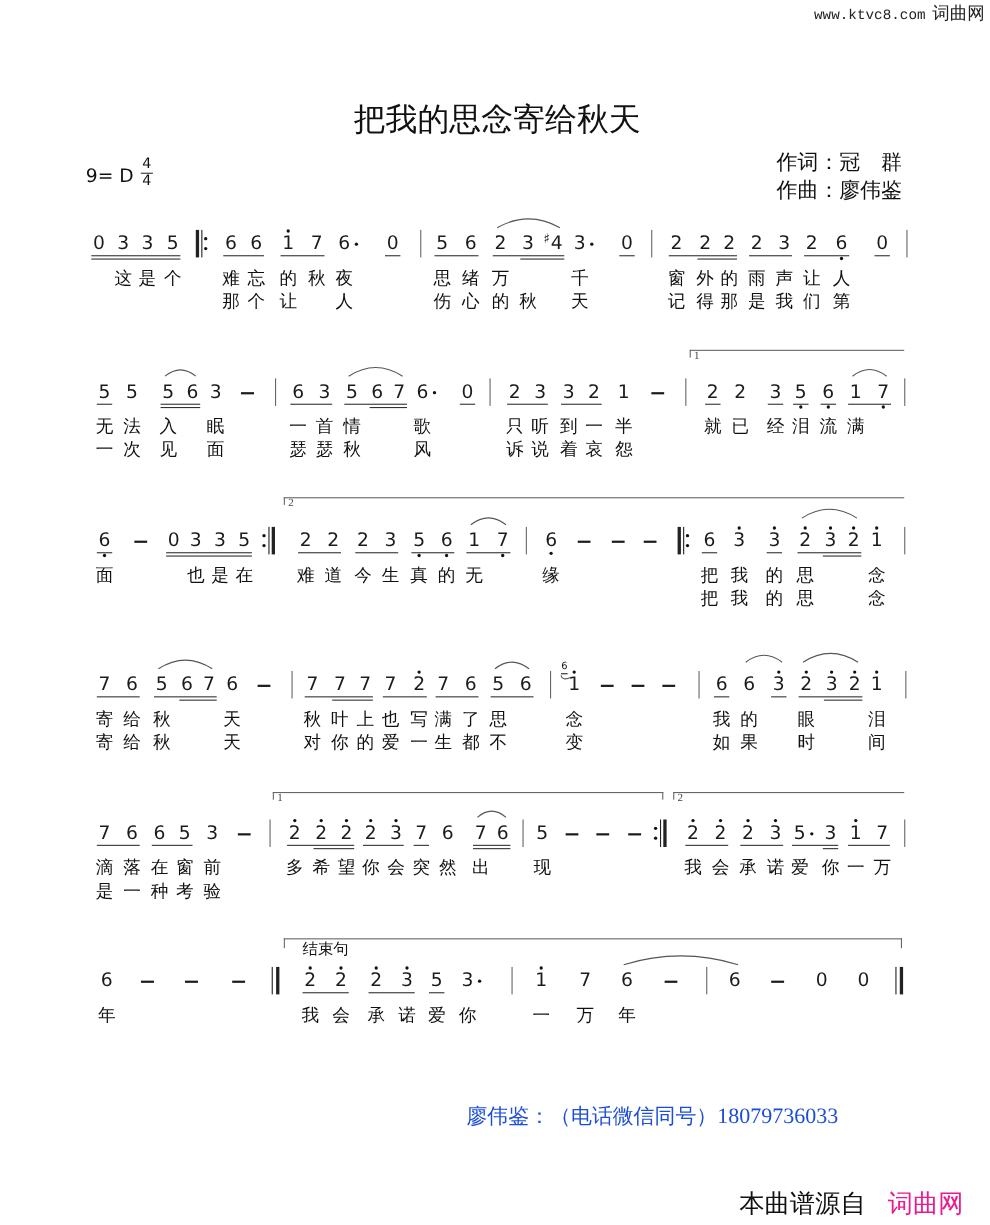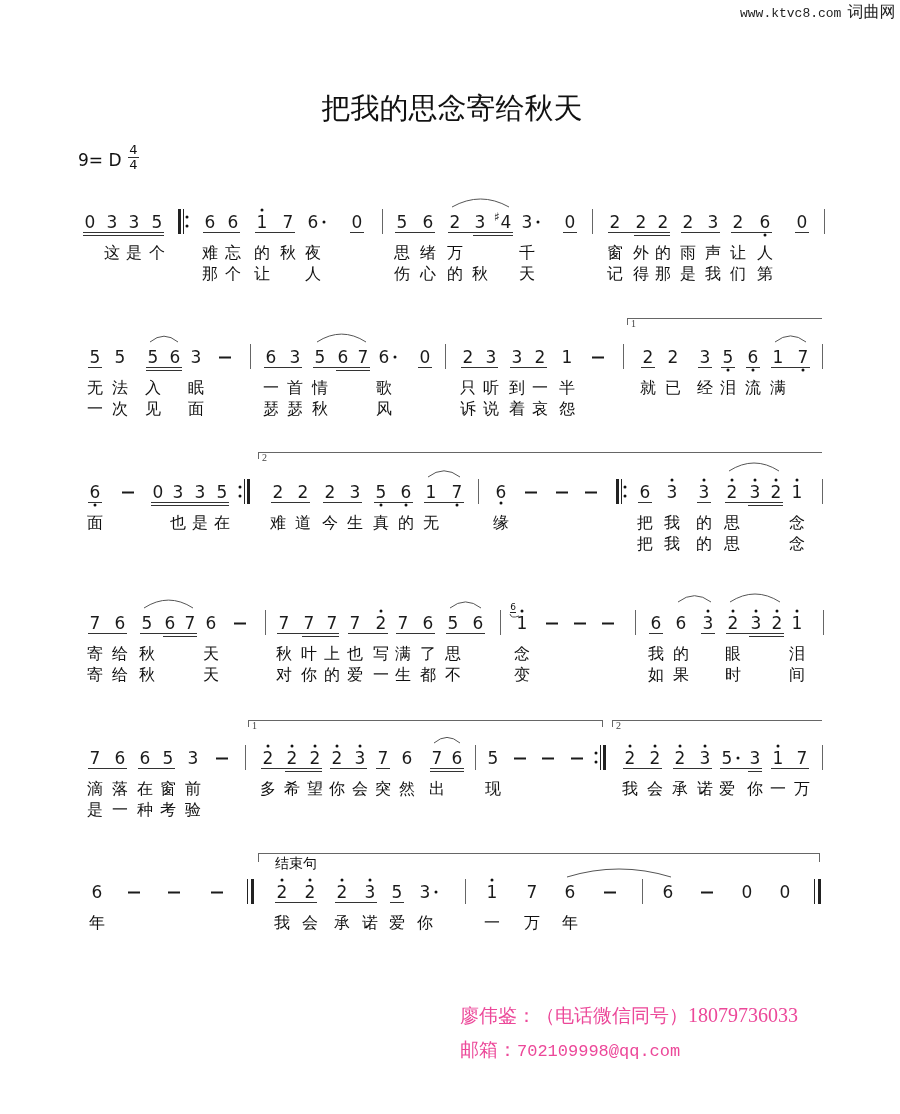--- a/index.html
+++ b/index.html
@@ -27,21 +27,21 @@
   .grace { position:absolute; transform:translate(-50%,-50%); font:9px/1 "DejaVu Sans", sans-serif; color:#111; }
   .lyric { position:absolute; transform:translate(-50%,-50%); font:16px/1 "DejaVu Sans", sans-serif; color:#111; white-space:nowrap; }
   .ln { position:absolute; background:#222; }
   .uline { position:absolute; background:#333; }
   .bar { position:absolute; background:#666; }
   .volta { position:absolute; box-sizing:border-box; height:7px; border-top:1px solid #666; border-left:1px solid #666; }
   .volta.rt { border-right:1px solid #666; }
   .volta.tall { height:9px; }
   .volta-label { position:absolute; font:10px/1 "Liberation Serif", serif; color:#444; }
   .bracket-label { position:absolute; font:14px/1 "DejaVu Sans", sans-serif; color:#111; }
-  .footer-line { position:absolute; left:460px; white-space:nowrap; color:#ec4899; }
+  .footer-line { position:absolute; left:424px; white-space:nowrap; color:#1d4ed8; }
   .contact { top:1004px; font-family:"Liberation Serif", serif; font-size:19px; line-height:22px; }
   .contact .phone { font-size:20px; }
   .email-line { top:1039px; font-family:"Liberation Serif", serif; font-size:19px; line-height:22px; }
   .email-line .mono { font-family:"Liberation Mono", monospace; font-size:17px; }
   .source { position:absolute; left:672px; top:1082px; font-family:"DejaVu Sans", sans-serif; font-size:23px; line-height:26px; white-space:nowrap; color:#111; }
   .source .site { margin-left:20px; }
 </style>
 </head>
 <body>
 
@@ -53,20 +53,28 @@
 
   <h1 class="title">把我的思念寄给秋天</h1>
 
   <div class="key">9= D</div>
   <div class="timesig">
     <span class="ts-n">4</span>
     <span class="ts-line"></span>
     <span class="ts-n">4</span>
   </div>
 
+  <div class="credits">
+    <div>
+      <span>作词：</span><span>冠　群</span>
+    </div>
+    <div>
+      <span>作曲：</span><span>廖伟鉴</span>
+    </div>
+  </div>
 
   <div id="score">
       <svg width="900" height="1114" class="slur-layer">
         <path d="M452 207 Q480.5 191 509 207" fill="none" stroke="#555" stroke-width="1"></path>
         <path d="M150 342 Q164 330.4 178 342" fill="none" stroke="#555" stroke-width="1"></path>
         <path d="M317 342 Q341.5 326.2 366 342" fill="none" stroke="#555" stroke-width="1"></path>
         <path d="M775 342 Q790.5 329.8 806 342" fill="none" stroke="#555" stroke-width="1"></path>
         <path d="M428 477 Q444 464.6 460 477" fill="none" stroke="#555" stroke-width="1"></path>
         <path d="M729 471 Q754 455 779 471" fill="none" stroke="#555" stroke-width="1"></path>
         <path d="M510 614 Q511 619 519 616" fill="none" stroke="#555" stroke-width="1"></path>
@@ -544,16 +552,16 @@
       <div class="uline" style="left: 275px; top: 902px; width: 42px; height: 1px;"></div>
       <div class="uline" style="left: 335px; top: 902px; width: 42px; height: 1px;"></div>
       <div class="uline" style="left: 390px; top: 902px; width: 14px; height: 1px;"></div>
       <div class="volta tall rt" style="left: 258px; top: 853px; width: 562px;"></div>
       <div class="bracket-label" style="left: 275px; top: 856px;">结束句</div>
     </div>
 
   <div class="footer-line contact">
     <span>廖伟鉴：</span><span>（电话微信同号）</span><span class="phone">18079736033</span>
   </div>
-  <div class="footer-line email-line">
-    <span>邮箱：</span><span class="mono">702109998@qq.com</span>
+  <div class="source">
+    <span>本曲谱源自</span><span class="site" id="source-site" style="color: rgb(236, 26, 140);">词曲网</span>
   </div>
 </div>
 
 </body></html>

